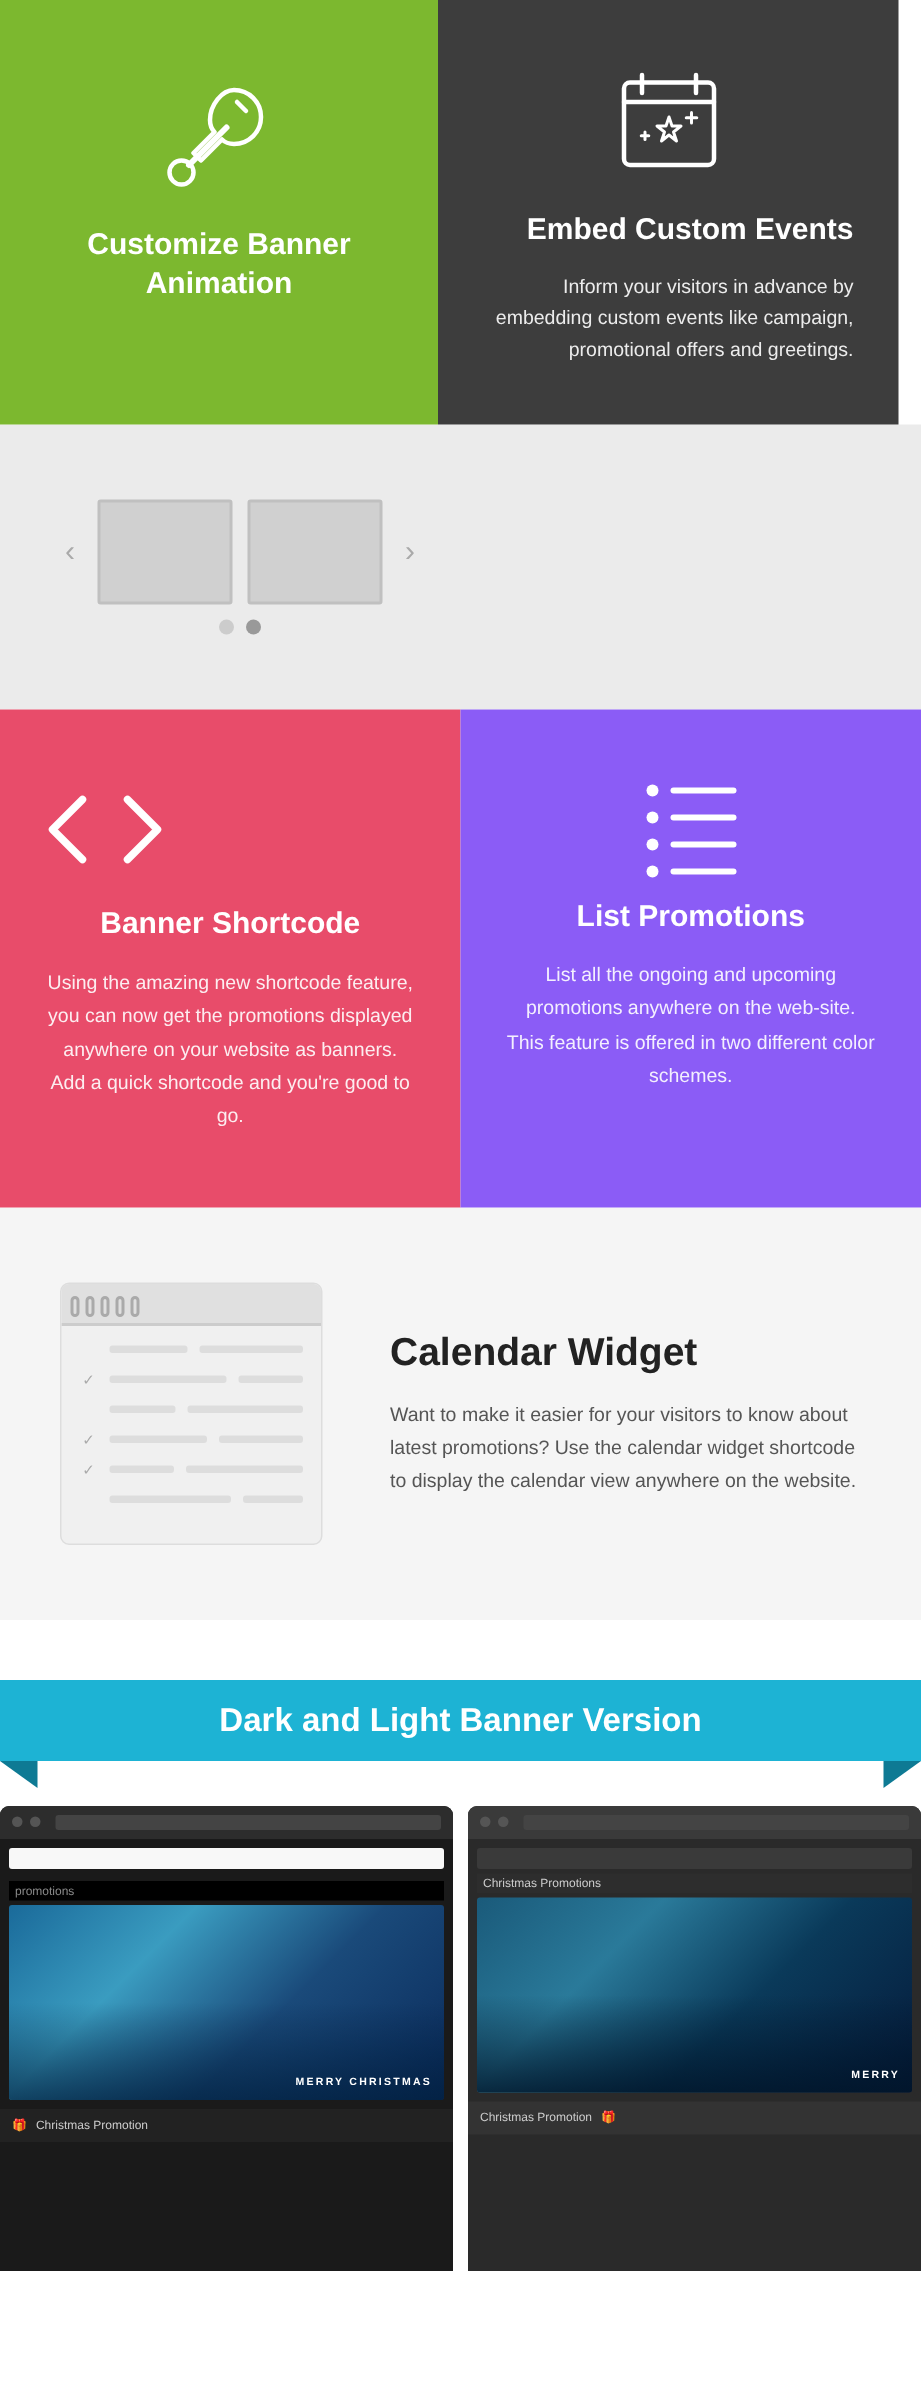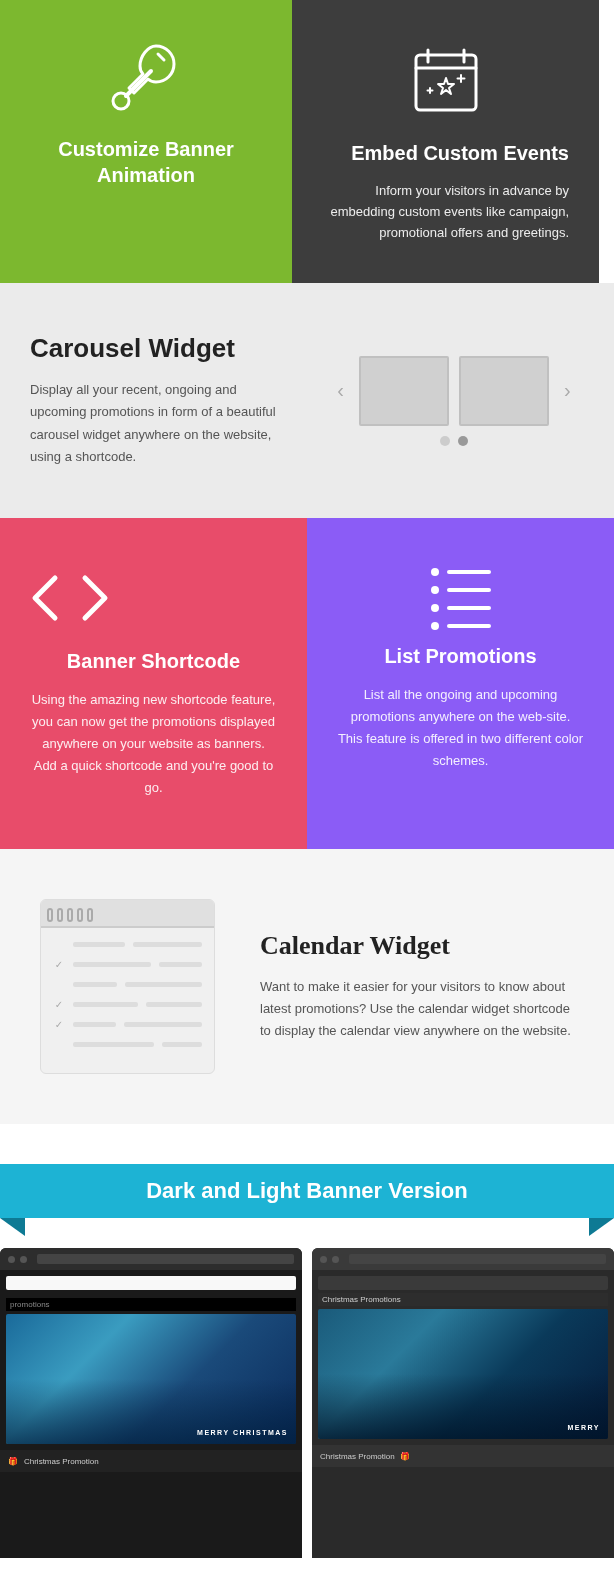--- a/index.html
+++ b/index.html
@@ -6,21 +6,21 @@
     body { font-family: Arial, sans-serif; width: 614px; background: #fff; }
 
     
     .top-section {
       display: flex;
       width: 614px;
     }
     .top-left {
       width: 292px;
       background: #7cb82f;
-      padding: 36px 30px;
+      padding: 50px 30px;
       text-align: center;
       color: #fff;
     }
     .top-right {
       width: 307px;
       background: #3d3d3d;
       padding: 40px 30px;
       text-align: right;
       color: #fff;
     }
@@ -228,21 +228,20 @@
       display: flex;
       align-items: center;
       justify-content: center;
     }
     .calendar-text {}
     .calendar-title {
       font-size: 26px;
       font-weight: bold;
       color: #222;
       margin-bottom: 15px;
-      font-family: Liberation Serif, serif;
     }
     .calendar-desc {
       font-size: 13px;
       color: #555;
       line-height: 1.7;
     }
 
     
     .preview-banner-section {
       background: #fff;
@@ -390,24 +389,20 @@
           <line x1="21.5" y1="50.5" x2="26.5" y2="50.5" stroke="#fff" stroke-width="2"></line>
         </g>
       </svg>
     </div>
     <div class="top-title">Embed Custom Events</div>
     <div class="top-desc">Inform your visitors in advance by embedding custom events like campaign, promotional offers and greetings.</div>
   </div>
 </div>
 
 <div class="carousel-section">
-  <div class="carousel-text">
-    <div class="carousel-title">Carousel Widget</div>
-    <div class="carousel-desc">Display all your recent, ongoing and upcoming promotions in form of a beautiful carousel widget anywhere on the website, using a shortcode.</div>
-  </div>
   <div class="carousel-widget">
     <div class="carousel-images-row">
       <div class="carousel-arrow">‹</div>
       <div class="carousel-img"></div>
       <div class="carousel-img"></div>
       <div class="carousel-arrow">›</div>
     </div>
     <div class="carousel-dots">
       <div class="carousel-dot"></div>
       <div class="carousel-dot active"></div>

